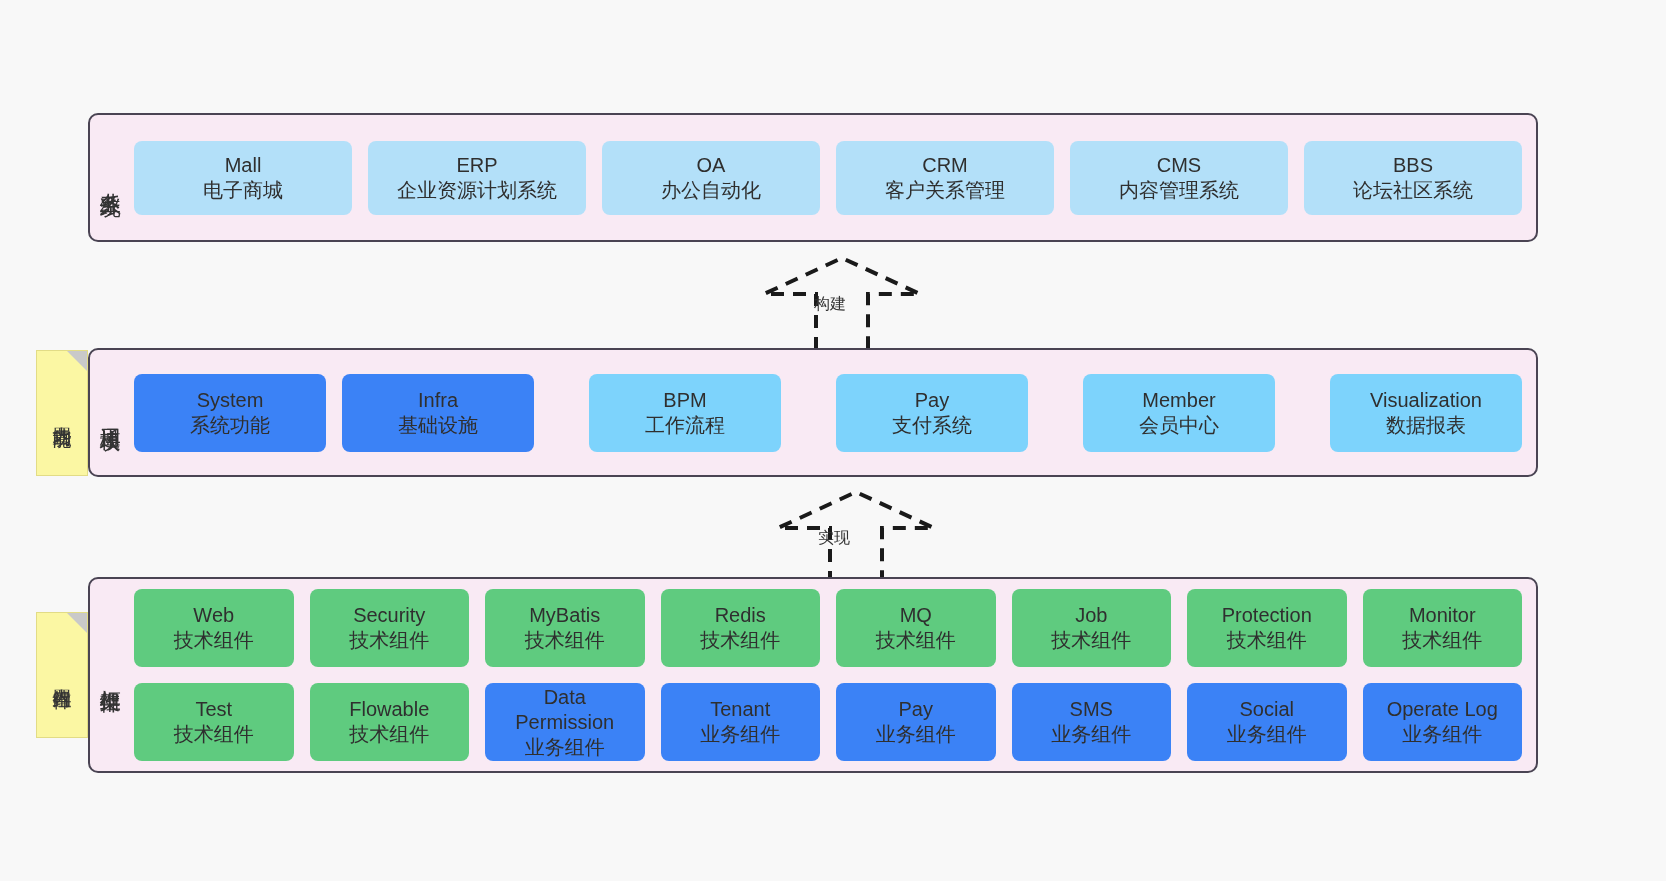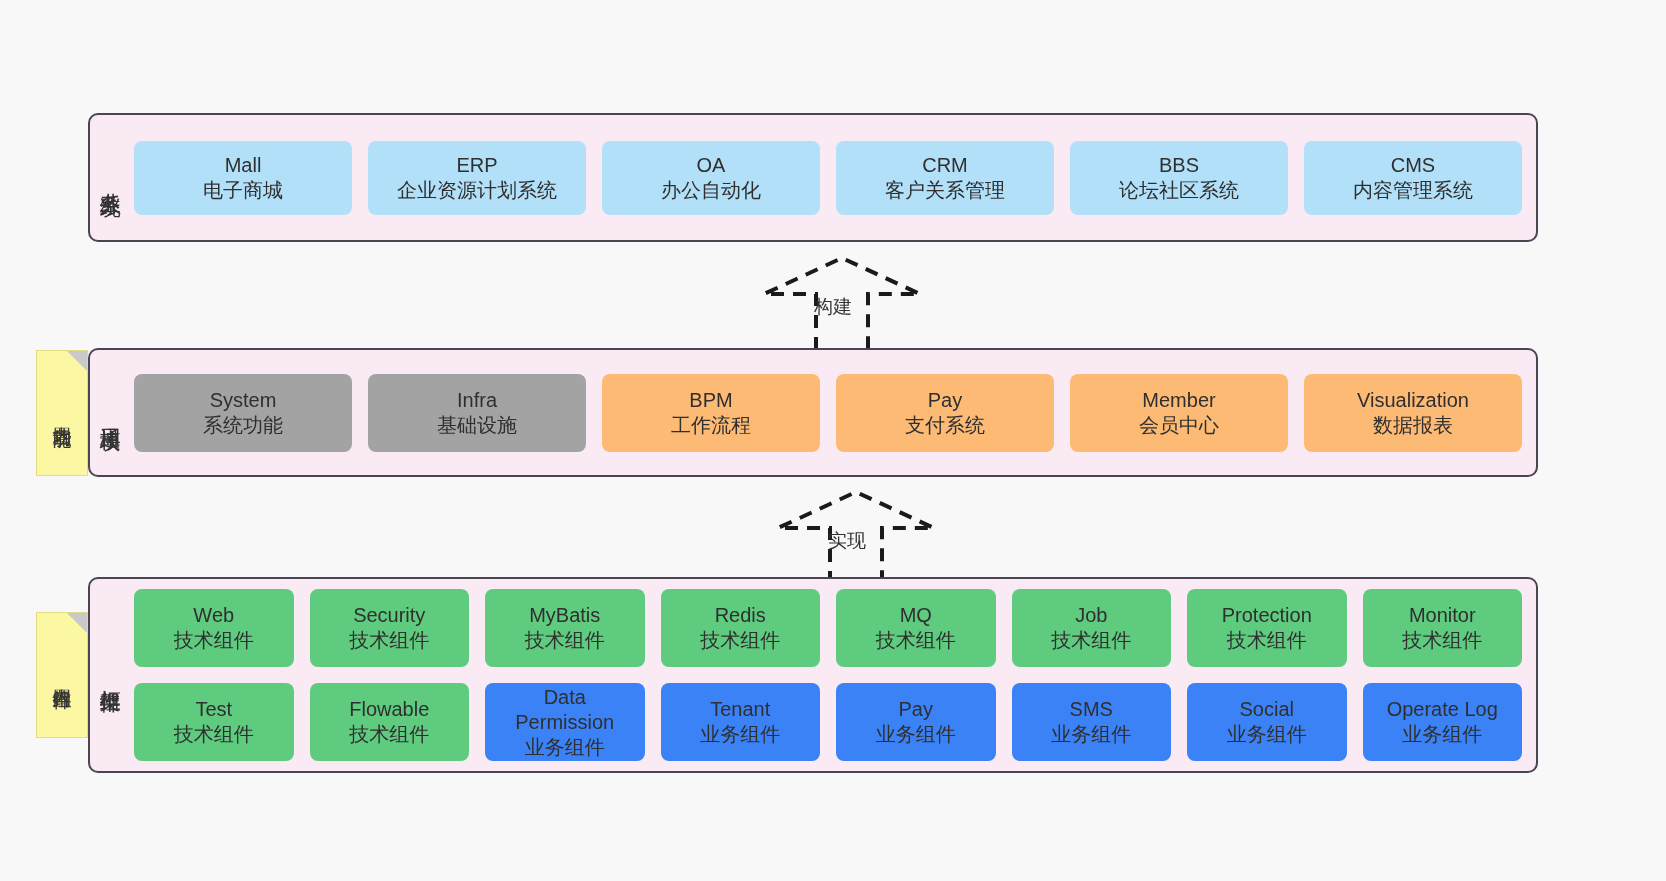--- a/index.html
+++ b/index.html
@@ -81,22 +81,22 @@
   }
   .cell .t1 { display:block; }
   .cell .t2 { display:block; }
 
   
   #layer-business { left: 88px; top: 113px; width: 1450px; height: 129px; }
   #layer-business .cell { height: 74px; background: #b3e0f9; }
 
   #layer-common { left: 88px; top: 348px; width: 1450px; height: 129px; }
   #layer-common .cell { height: 78px; }
-  .c-strong { background: #a3a3a3; text-align: center; }
-  .c-soft   { background: #fdba74; }
+  .c-strong { background: #3b82f6; text-align: center; }
+  .c-soft   { background: #7dd3fc; margin-left: 39px; }
 
   #layer-framework { left: 88px; top: 577px; width: 1450px; height: 196px; }
   #layer-framework .cell { height: 78px; }
   .g-strong { background: #5fcb7f; }
   .g-soft   { background: #3b82f6; }
 
   
   .sticky {
     position: absolute;
     width: 52px;
@@ -124,29 +124,29 @@
     border-top: 20px solid #c9c9c9;
   }
   #sticky-common    { left: 36px; top: 350px; height: 126px; }
   #sticky-framework { left: 36px; top: 612px; height: 126px; }
 
   
   .arrow-wrap { position: absolute; }
   .arrow-wrap svg { display:block; overflow: visible; }
   .arrow-label {
     position: absolute;
-    font-size: 19px;
+    font-size: 16px;
     color: #333333;
     background: transparent;
     white-space: nowrap;
   }
   #arrow-build { left: 756px; top: 258px; width: 172px; height: 92px; }
   #arrow-build .arrow-label { left: 58px; top: 36px; }
   #arrow-impl  { left: 770px; top: 492px; width: 172px; height: 92px; }
-  #arrow-impl  .arrow-label { left: 58px; top: 36px; }
+  #arrow-impl  .arrow-label { left: 48px; top: 36px; }
 </style>
 </head>
 <body>
 
 <div id="diagram">
 
   <div class="layer" id="layer-business">
     <div class="layer-label">业务系统</div>
     <div class="layer-body">
       <div class="row">
@@ -160,26 +160,26 @@
         </div>
         <div class="cell">
           <span class="t1">OA</span>
           <span class="t2">办公自动化</span>
         </div>
         <div class="cell">
           <span class="t1">CRM</span>
           <span class="t2">客户关系管理</span>
         </div>
         <div class="cell">
+          <span class="t1">CMS</span>
+          <span class="t2">内容管理系统</span>
+        </div>
+        <div class="cell">
           <span class="t1">BBS</span>
           <span class="t2">论坛社区系统</span>
-        </div>
-        <div class="cell">
-          <span class="t1">CMS</span>
-          <span class="t2">内容管理系统</span>
         </div>
       </div>
     </div>
   </div>
 
   <div class="arrow-wrap" id="arrow-build">
     <svg width="172" height="92" viewBox="0 0 172 92">
       <path d="M 60 92 L 60 36 L 8 36 L 86 0 L 164 36 L 112 36 L 112 92" fill="none" stroke="#1a1a1a" stroke-width="4" stroke-dasharray="13 9" stroke-linecap="butt"></path>
     </svg>
     <span class="arrow-label">构建</span>

